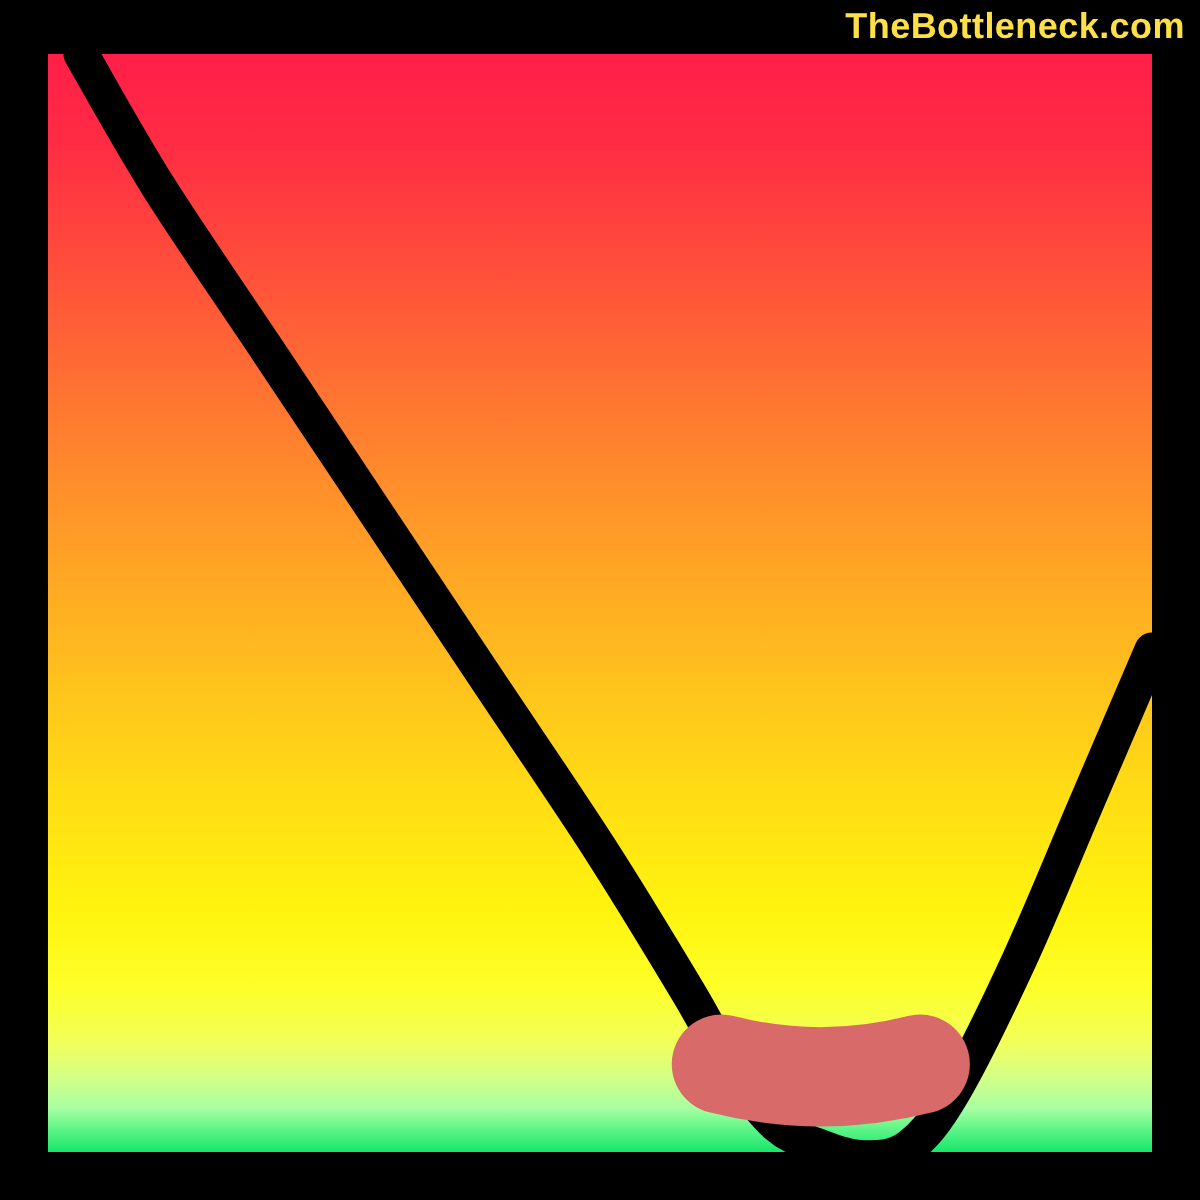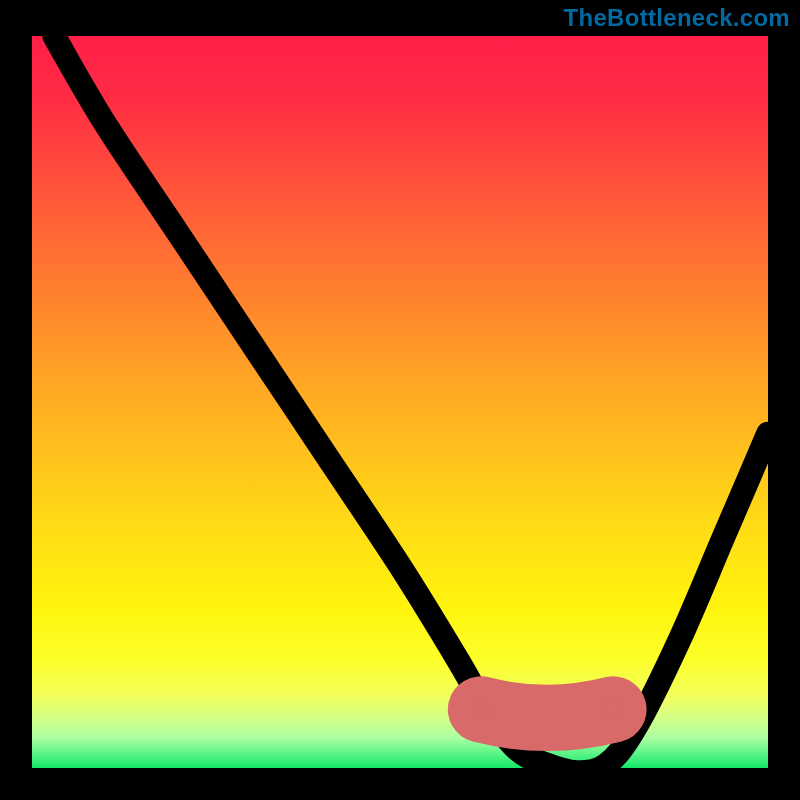--- a/index.html
+++ b/index.html
@@ -14,21 +14,21 @@
   .frame {
     position: relative;
     width: 800px;
     height: 800px;
     background: #000;
   }
   .watermark {
     position: absolute;
     top: 4px;
     right: 10px;
-    color: #0369a1;
+    color: #fde047;
     font-size: 24px;
     font-weight: 600;
     letter-spacing: 0.3px;
     user-select: none;
   }
   
   .plot {
     position: absolute;
     left: 32px;
     top: 36px;

